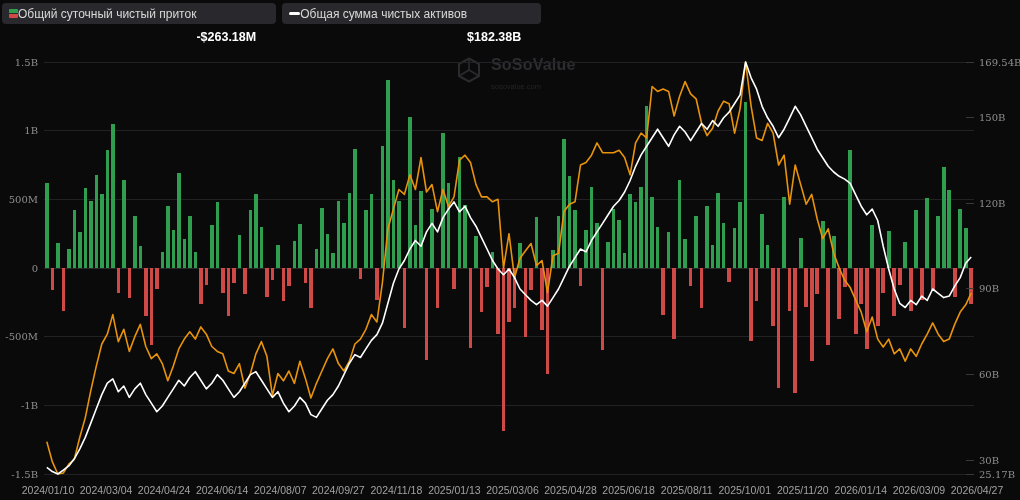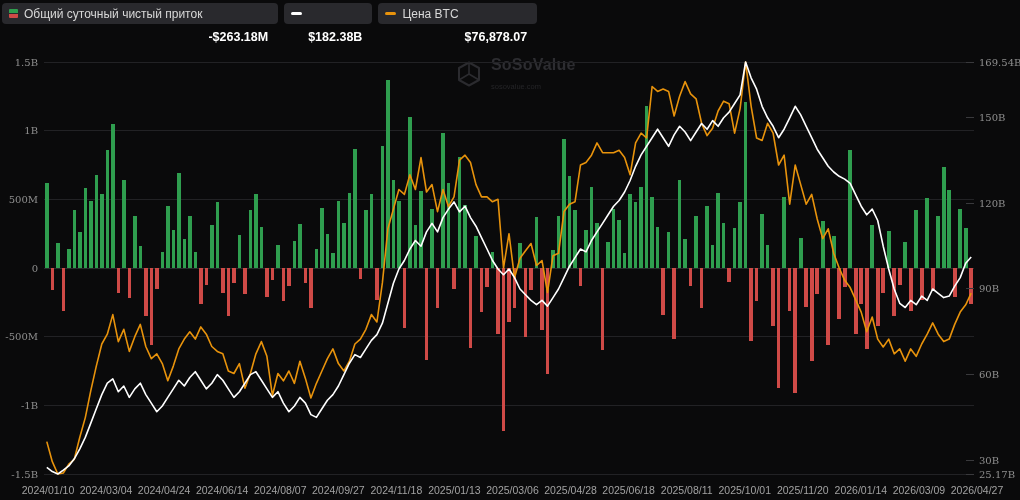--- a/index.html
+++ b/index.html
@@ -1,30 +1,30 @@
 <!DOCTYPE html>
 <html><head>
 <meta charset="utf-8">
 <style>
   html,body{margin:0;padding:0;background:#0a0a0b;}
   .stage{position:relative;width:1020px;height:500px;background:#0a0a0b;overflow:hidden;
          font-family:"Liberation Sans",sans-serif;}
   .legend{position:absolute;left:2px;top:3px;display:flex;gap:6px;z-index:3;}
-  .chip{display:flex;align-items:center;gap:6px;background:#29292d;border-radius:4px;
-        padding:3px 10px 3px 7px;height:15px;cursor:pointer;}
+  .chip{display:flex;align-items:center;background:#29292d;border-radius:4px;
+        padding:3px 20px 3px 7px;height:15px;cursor:pointer;}
   .chip .lab{font-size:12px;color:#d8d8d8;white-space:nowrap;}
   .chip .val{font-size:12.5px;color:#ffffff;font-weight:bold;white-space:nowrap;margin-top:46px;}
   .ic-flow{display:flex;flex-direction:column;gap:1px;width:9px;}
   .ic-flow i{display:block;height:4px;width:9px;}
   .ic-flow .g{background:#2f9e4f;border-radius:1px 1px 0 0;}
   .ic-flow .r{background:#cf4a47;border-radius:0 0 1px 1px;}
   .ic-bar{display:block;width:11px;height:3px;border-radius:2px;}
   .ic-white{background:#ffffff;}
   .ic-orange{background:#e8930c;}
-  .watermark{position:absolute;left:455px;top:56px;display:flex;align-items:center;gap:8px;z-index:1;}
+  .watermark{position:absolute;left:455px;top:56px;display:flex;gap:8px;z-index:1;}
   .wm-txt .wm-name{font-size:16px;font-weight:bold;color:#2d2d31;letter-spacing:.2px;}
   .wm-txt .wm-dom{font-size:7.5px;color:#252528;margin-top:8px;}
   #chart{position:absolute;left:0;top:0;z-index:2;}
   .yl{font-family:"DejaVu Serif",serif;font-size:10px;fill:#8f8f8f;}
   .xl{font-family:"Liberation Sans",sans-serif;font-size:10.5px;fill:#a2a2a2;}
 </style>
 </head>
 <body>
 
 <div class="stage">
@@ -33,26 +33,22 @@
     <div class="chip">
       <span class="ic-flow">
           <i class="g"></i>
           <i class="r"></i>
         </span>
       <span class="lab">Общий суточный чистый приток</span>
       <span class="val">-$263.18M</span>
     </div>
     <div class="chip">
       <span class="ic-bar ic-white"></span>
+      <span class="lab">Общая сумма чистых активов</span>
       <span class="val">$182.38B</span>
-    </div>
-    <div class="chip">
-      <span class="ic-bar ic-orange"></span>
-      <span class="lab">Цена BTC</span>
-      <span class="val">$76,878.07</span>
     </div>
   </div>
 
   <div class="watermark">
     <svg width="28" height="28" viewBox="0 0 28 28">
       <g fill="none" stroke="#2b2b2f" stroke-width="2" stroke-linejoin="round">
         <path d="M14 2.5 L24 8 L24 20 L14 25.5 L4 20 L4 8 Z"></path>
         <path d="M14 2.5 L14 14 L24 20 M14 14 L4 20" stroke-width="1.6"></path>
       </g>
     </svg>

